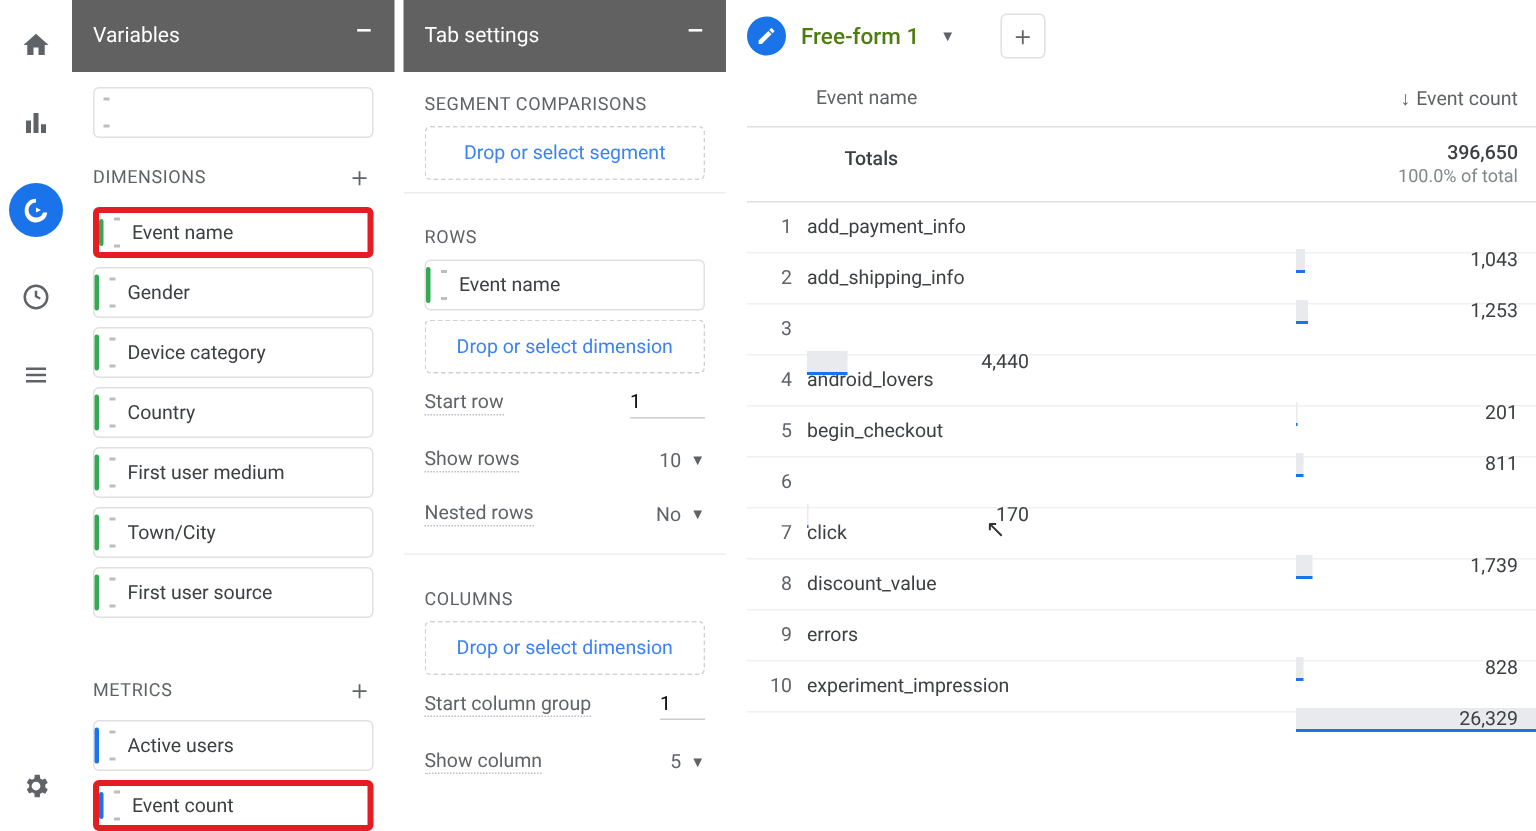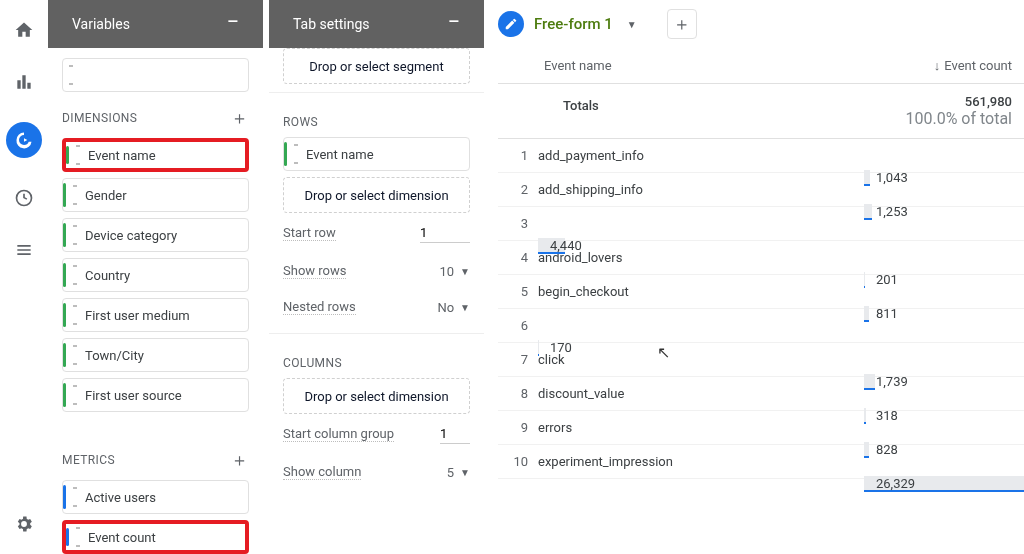--- a/index.html
+++ b/index.html
@@ -5,34 +5,34 @@
   * { box-sizing: border-box; margin: 0; padding: 0; font-family: Roboto, Arial, sans-serif; }
   body { background: #fff; width: 1024px; height: 554px; overflow: hidden; display: flex; color: #3c4043; }
   
   .rail { width: 48px; display: flex; flex-direction: column; align-items: center; padding-top: 18px; gap: 28px; }
   .rail .ricon { width: 24px; height: 24px; display: flex; align-items: center; justify-content: center; color: #5f6368; font-size: 18px; cursor: pointer; }
   .rail .ricon svg { fill: currentColor; }
   .rail .ricon.active { width: 36px; height: 36px; border-radius: 50%; background: #1a73e8; color: #fff; }
   .rail .spacer { flex: 1; }
   
   .panel { width: 215px; display: flex; flex-direction: column; margin-right: 6px; }
-  .panel-head { height: 48px; background: #616161; color: #fff; display: flex; align-items: center; justify-content: space-between; padding: 0 24px; font-size: 14px; }
+  .panel-head { height: 48px; background: #616161; color: #fff; display: flex; align-items: center; justify-content: space-between; padding: 0 14px; font-size: 14px; }
   .panel-head .minus { font-size: 22px; line-height: 0; cursor: pointer; padding-bottom: 4px; }
   .panel-body { flex: 1; overflow: hidden; background: #fff; }
   .section-title { font-size: 12px; letter-spacing: .4px; color: #5f6368; padding: 14px 14px 8px 14px; display: flex; align-items: center; justify-content: space-between; }
   .section-title .plus { font-size: 18px; cursor: pointer; color: #5f6368; }
   .pill-list { padding: 0 14px; display: flex; flex-direction: column; gap: 6px; }
   .pill { height: 34px; border: 1px solid #e0e0e0; border-radius: 4px; display: flex; align-items: center; padding-left: 6px; font-size: 13px; color: #3c4043; cursor: grab; background: #fff; position: relative; }
   .pill .grip { width: 4px; height: 20px; display: inline-flex; flex-direction: column; justify-content: space-between; margin-right: 8px; }
   .pill .grip::before, .pill .grip::after { content: ""; height: 2px; background: #bdbdbd; }
   .pill.dim::before { content: ""; position: absolute; left: 0; top: 4px; bottom: 4px; width: 3px; background: #34a853; border-radius: 2px; }
   .pill.dim .grip { margin-left: 4px; }
   .pill.met::before { content: ""; position: absolute; left: 0; top: 4px; bottom: 4px; width: 3px; background: #1a73e8; border-radius: 2px; }
   .pill.met .grip { margin-left: 4px; }
-  .drop-zone { margin: 0 14px; height: 36px; border: 1px dashed #d0d0d0; border-radius: 4px; display: flex; align-items: center; justify-content: center; font-size: 13px; color: #0f172a; cursor: pointer; }
+  .drop-zone { margin: 0 14px; height: 36px; border: 1px dashed #d0d0d0; border-radius: 4px; display: flex; align-items: center; justify-content: center; font-size: 13px; color: #3b82f6; cursor: pointer; }
   .setting-row { display: flex; align-items: center; justify-content: space-between; padding: 10px 14px; font-size: 13px; color: #5f6368; }
   .setting-row .label { border-bottom: 1px dotted #bdbdbd; }
   .setting-row .fieldbox { display: flex; align-items: center; gap: 6px; min-width: 74px; justify-content: flex-end; }
   .setting-row input { width: 50px; border: none; border-bottom: 1px solid #ccc; text-align: left; font-size: 13px; padding: 2px 0; }
   .setting-row .caret { color: #5f6368; font-size: 10px; }
   hr.sep { border: none; border-top: 1px solid #eee; margin: 8px 0; }
   
   .hl { border: 4px solid #e51c23; border-radius: 4px; }
   .ann { position: absolute; font-weight: bold; font-size: 20px; color: #e51c23; }
   .cursor-ptr { position: absolute; left: 388px; top: 343px; font-size: 16px; color: #333; pointer-events: none; }
@@ -46,25 +46,25 @@
   .table { flex: 1; overflow: auto; }
   .table-header { display: flex; border-bottom: 1px solid #e0e0e0; font-size: 13px; color: #5f6368; }
   .table-header .col1 { width: 40px; }
   .table-header .col2 { flex: 1; padding: 10px 6px; }
   .table-header .col3 { width: 160px; padding: 10px 12px; text-align: right; display: flex; align-items: center; justify-content: flex-end; gap: 4px; }
   .table-totals { display: flex; font-size: 13px; border-bottom: 1px solid #e0e0e0; }
   .table-totals .col1 { width: 40px; }
   .table-totals .col2 { flex: 1; padding: 14px 25px; font-weight: 500; }
   .table-totals .col3 { width: 160px; padding: 10px 12px; text-align: right; display: flex; flex-direction: column; align-items: flex-end; }
   .table-totals .total-val { font-weight: 500; }
-  .table-totals .total-sub { font-size: 16px; color: #80868b; }
+  .table-totals .total-sub { font-size: 12px; color: #80868b; }
   .row { display: flex; align-items: center; height: 34px; font-size: 13px; border-bottom: 1px solid #f1f1f1; }
   .row .idx { width: 40px; text-align: right; padding-right: 10px; color: #5f6368; }
   .row .name { flex: 1; color: #3c4043; }
-  .row .valcell { width: 160px; text-align: left; padding: 0 12px; position: relative; margin-top: 44px; }
+  .row .valcell { width: 160px; text-align: right; padding: 0 12px; position: relative; margin-top: 44px; }
   .row .bar { position: absolute; left: 0; top: 0; bottom: 0; background: #e8eaed; }
   .row .baru { position: absolute; left: 0; bottom: -1px; height: 2px; background: #1a73e8; }
   .row .valtext { position: relative; }
   .metrics-gap { height: 22px; }
 </style>
 </head>
 <body>
 
 <div class="rail">
   <div class="ricon">
@@ -166,20 +166,23 @@
   <span class="ann" style="top:91px; right:-22px;">1</span>
   <span class="ann" style="top:457px; right:-22px;">2</span>
 </div>
 
 <div class="panel" style="position:relative">
   <div class="panel-head">
     <span>Tab settings</span>
     <span class="minus">−</span>
   </div>
   <div class="panel-body">
+    <div class="section-title">
+        <span>SEGMENT COMPARISONS</span>
+      </div>
     <div class="drop-zone">Drop or select segment</div>
     <hr class="sep">
     <div class="section-title">
         <span>ROWS</span>
       </div>
     <div style="padding:0 14px">
       <div class="pill dim">
           <span class="grip"></span>
           <span>Event name</span>
         </div>
@@ -245,21 +248,21 @@
       <div class="col2">Event name</div>
       <div class="col3">
         <span>↓</span>
         <span>Event count</span>
       </div>
     </div>
     <div class="table-totals">
       <div class="col1"></div>
       <div class="col2">Totals</div>
       <div class="col3">
-        <span class="total-val">561,980</span>
+        <span class="total-val">396,650</span>
         <span class="total-sub">100.0% of total</span>
       </div>
     </div>
     <div id="rows-container">
         <div class="row">
           <div class="idx">1</div>
           <div class="name">add_payment_info</div>
           <div class="valcell"><div class="bar" style="width:3.9614113714915113%"></div><div class="baru" style="width:3.9614113714915113%"></div><span class="valtext">1,043</span></div>
         </div>
         <div class="row">
@@ -286,21 +289,20 @@
           <div class="valcell"><div class="bar" style="width:0.6456758707129021%"></div><div class="baru" style="width:0.6456758707129021%"></div><span class="valtext">170</span></div>
         </div>
         <div class="row">
           <div class="idx">7</div>
           <div class="name">click</div>
           <div class="valcell"><div class="bar" style="width:6.604884348057276%"></div><div class="baru" style="width:6.604884348057276%"></div><span class="valtext">1,739</span></div>
         </div>
         <div class="row">
           <div class="idx">8</div>
           <div class="name">discount_value</div>
-          <div class="valcell"><div class="bar" style="width:1.2077936875688404%"></div><div class="baru" style="width:1.2077936875688404%"></div><span class="valtext">318</span></div>
         </div>
         <div class="row">
           <div class="idx">9</div>
           <div class="name">errors</div>
           <div class="valcell"><div class="bar" style="width:3.1448212997075466%"></div><div class="baru" style="width:3.1448212997075466%"></div><span class="valtext">828</span></div>
         </div>
         <div class="row">
           <div class="idx">10</div>
           <div class="name">experiment_impression</div>
           <div class="valcell"><div class="bar" style="width:100%"></div><div class="baru" style="width:100%"></div><span class="valtext">26,329</span></div>

